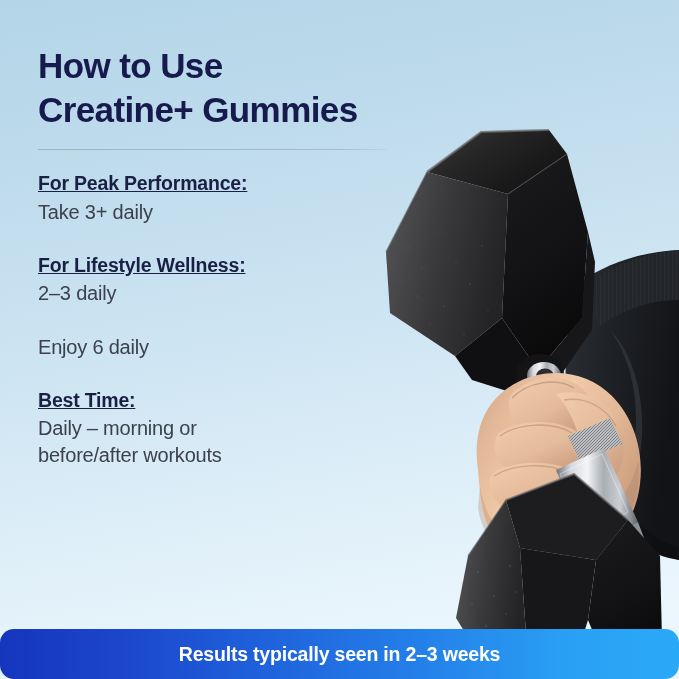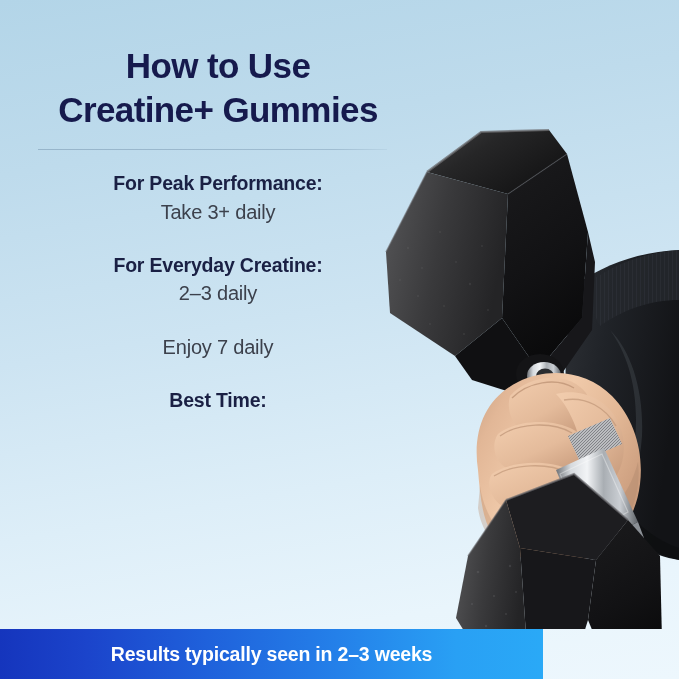--- a/index.html
+++ b/index.html
@@ -25,21 +25,20 @@
     height: 629px;
     overflow: hidden;
   }
 
   
   .text-col {
     position: absolute;
     left: 38px;
     top: 44px;
     width: 360px;
-    text-align: center;
   }
   .title {
     margin: 0;
     font-size: 35px;
     font-weight: 700;
     line-height: 1.26;
     letter-spacing: -0.6px;
     color: #161a4d;
     white-space: pre-line;
   }
@@ -52,43 +51,45 @@
   .tips { margin-top: 20px; }
   .tip { margin-bottom: 27px; }
   .tip:last-child { margin-bottom: 8px; }
   .tip-label {
     display: block;
     font-size: 19.5px;
     font-weight: 700;
     color: #1a2044;
     letter-spacing: -0.2px;
     line-height: 1.35;
+    text-decoration: underline;
   }
   .tip-value {
     display: block;
     font-size: 20px;
     font-weight: 400;
     color: #3c414c;
     letter-spacing: -0.2px;
     line-height: 1.32;
     margin-top: 2px;
     white-space: pre-line;
   }
 
   
   .banner {
     position: absolute;
     left: 0;
     bottom: 0;
-    width: 543px;
+    width: 679px;
     height: 50px;
     background: linear-gradient(to right, #1535bd 0%, #1b44cb 16%, #1f61db 38%, #2480e9 62%, #29a0f4 84%, #2aa9f7 100%);
     display: flex;
     align-items: center;
     justify-content: center;
+    border-radius: 14px;
   }
   .banner-text {
     color: #ffffff;
     font-size: 19.5px;
     font-weight: 700;
     letter-spacing: -0.2px;
   }
 </style>
 </head>
 <body>
@@ -257,30 +258,32 @@
     <div class="rule"></div>
 
     <div class="tips">
 
       <div class="tip">
         <span class="tip-label">For Peak Performance:</span>
         <span class="tip-value">Take 3+ daily</span>
       </div>
 
       <div class="tip">
-        <span class="tip-label">For Everyday Creatine:</span>
+        <span class="tip-label">For Lifestyle Wellness:</span>
         <span class="tip-value">2–3 daily</span>
       </div>
 
       <div class="tip">
-        <span class="tip-value">Enjoy 7 daily</span>
+        <span class="tip-value">Enjoy 6 daily</span>
       </div>
 
       <div class="tip">
         <span class="tip-label">Best Time:</span>
+        <span class="tip-value">Daily – morning or
+before/after workouts</span>
       </div>
 
     </div>
   </div>
 
   <div class="banner">
     <span class="banner-text">Results typically seen in 2–3 weeks</span>
   </div>
 
 </div>

